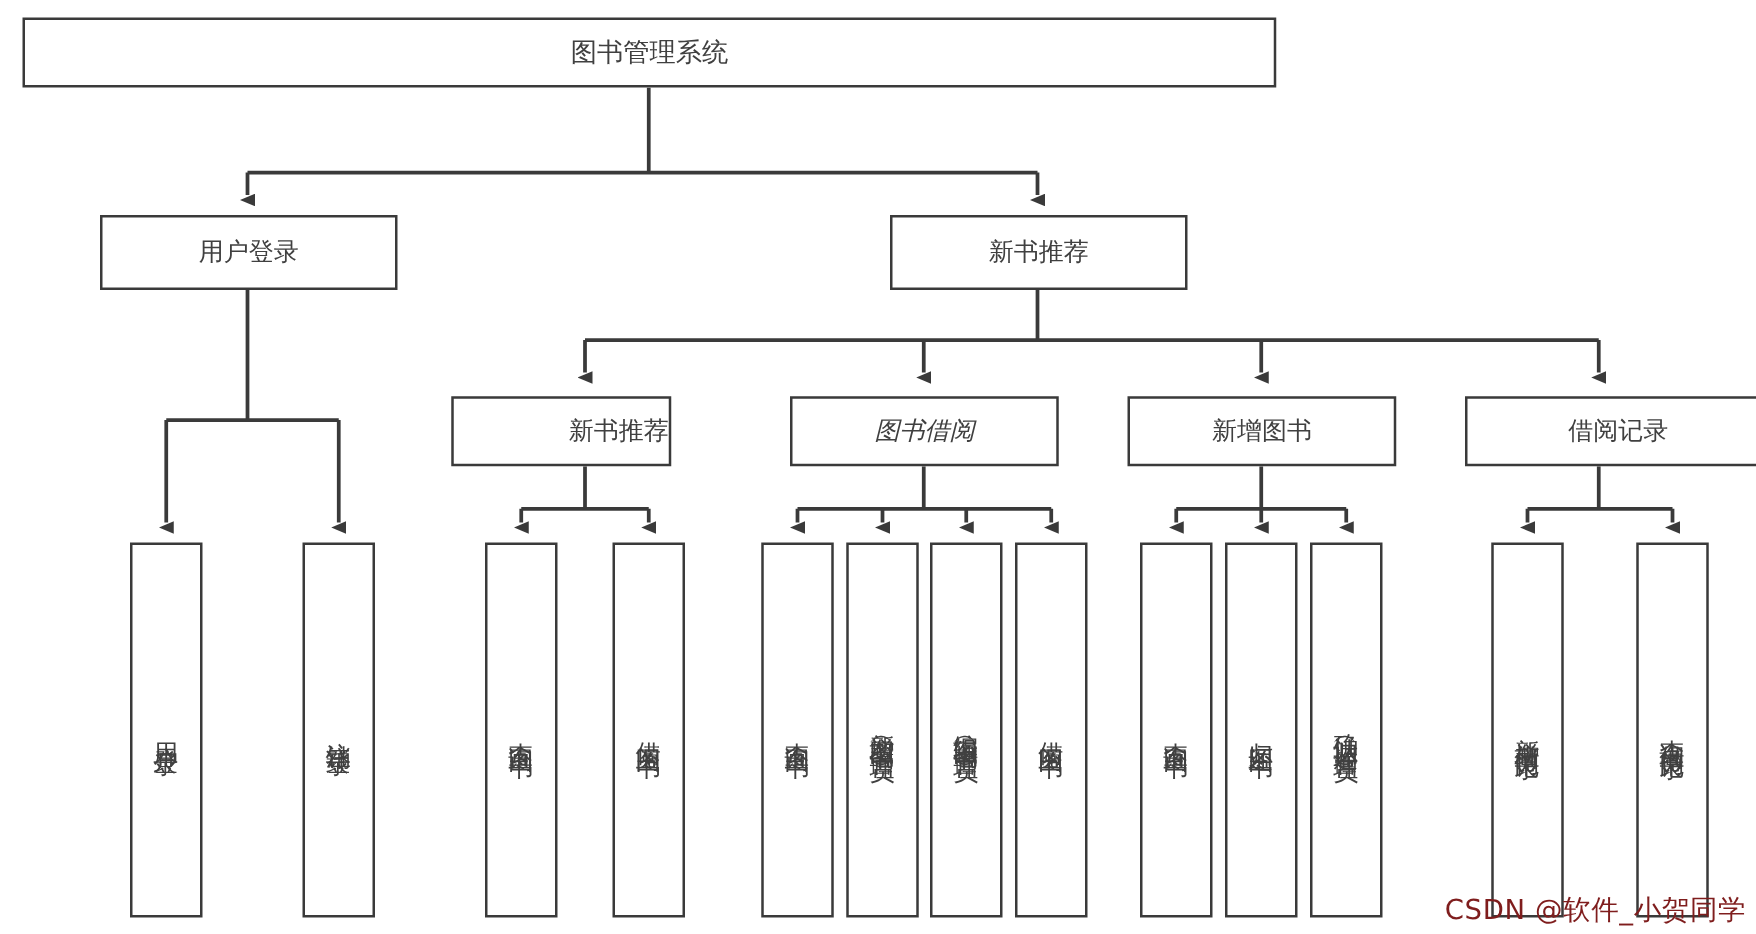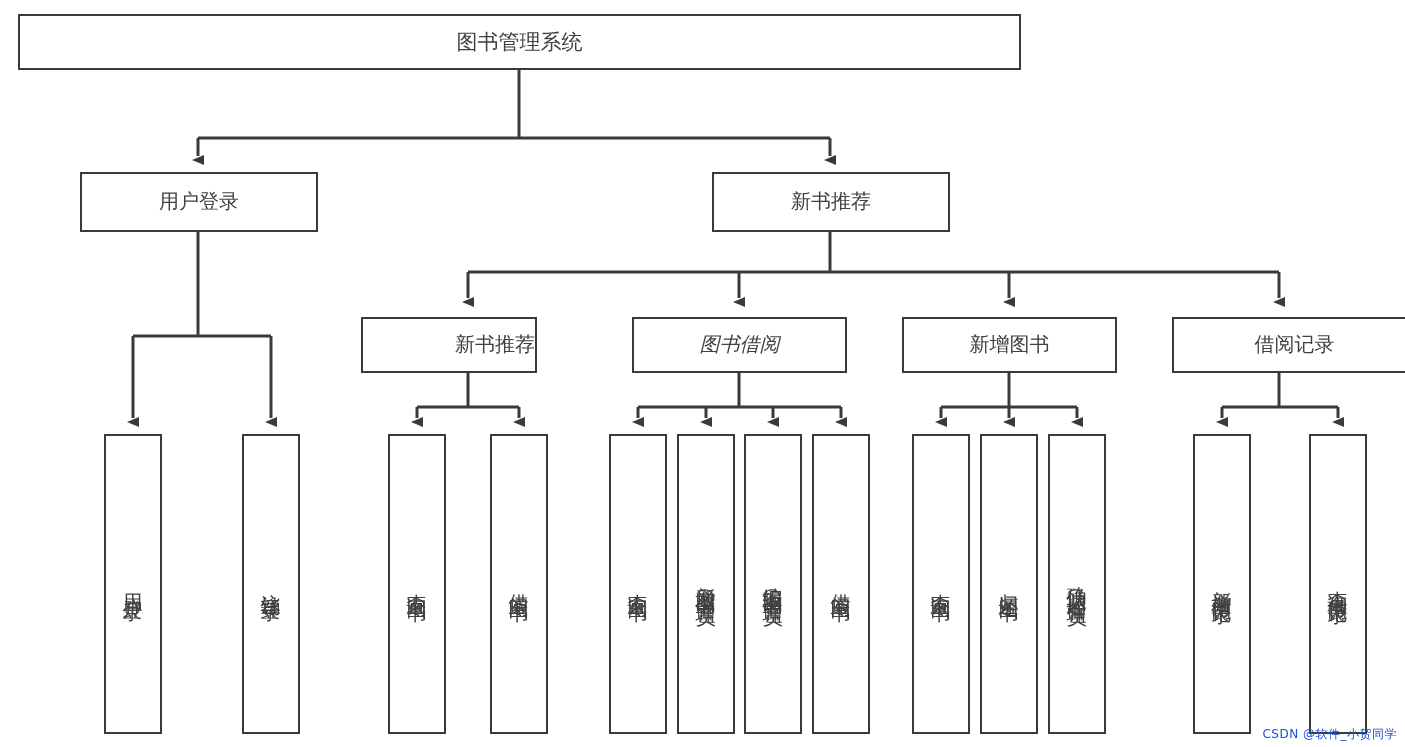--- a/index.html
+++ b/index.html
@@ -57,22 +57,22 @@
     line-height: 1;
   }
   .leaf {
     align-items: center;
     justify-content: center;
   }
   .watermark {
     position: absolute;
     right: 8px;
     bottom: 4px;
-    font-size: 12px;
-    color: #1d4ed8;
+    font-size: 22px;
+    color: #7f1d1d;
     letter-spacing: 0.5px;
     z-index: 3;
     white-space: nowrap;
   }
 </style>
 </head>
 <body>
 
 <div id="canvas">
 

